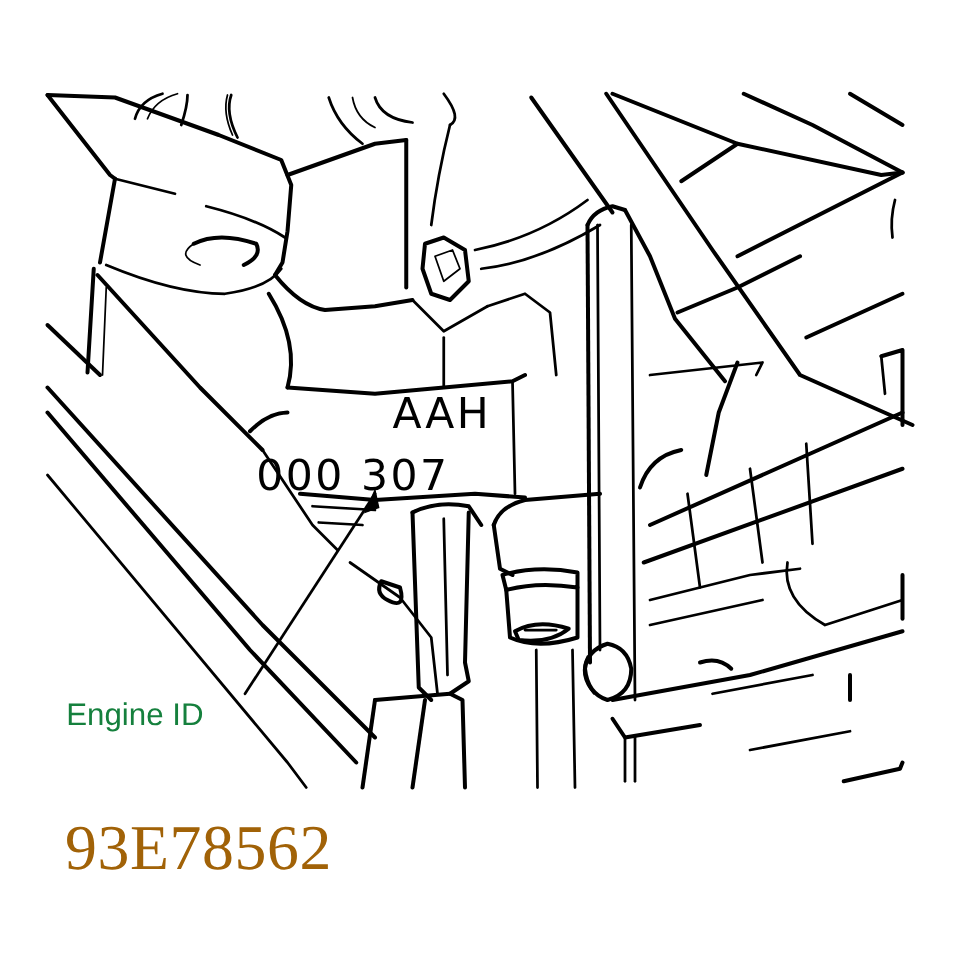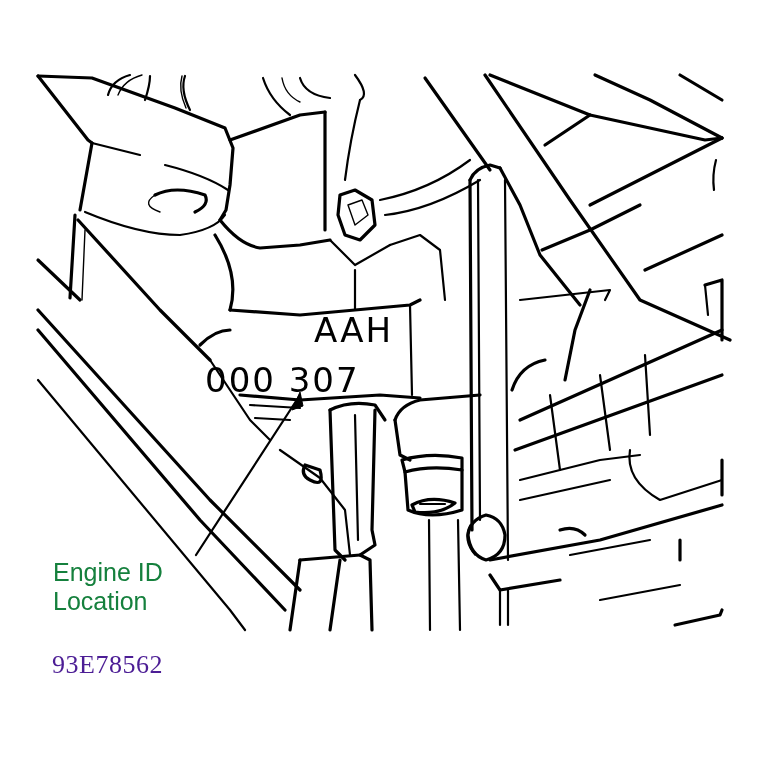--- a/index.html
+++ b/index.html
@@ -4,21 +4,21 @@
   <style>
     html, body { margin: 0; padding: 0; background: #ffffff; }
     body { width: 767px; height: 762px; position: relative; overflow: hidden; }
     #figure { position: absolute; left: 0; top: 0; width: 767px; height: 762px; }
     .ink { stroke: #000; fill: none; stroke-linecap: round; stroke-linejoin: round; }
     .w3 { stroke-width: 3.2; }
     .w2 { stroke-width: 2.2; }
     .w1 { stroke-width: 1.4; }
     .stamp { font-family: "DejaVu Sans", sans-serif; font-size: 34px; fill: #000; letter-spacing: 2px; }
     .label { position: absolute; font-family: "Liberation Sans", sans-serif; font-size: 25px; line-height: 29px; color: #15803d; }
-    .figcode { position: absolute; left: 52px; top: 650px; font-family: "Liberation Serif", serif; font-size: 26px; color: #4c1d95; letter-spacing: 0.5px; }
+    .figcode { position: absolute; left: 52px; top: 650px; font-family: "Liberation Serif", serif; font-size: 51px; color: #a16207; letter-spacing: 0.5px; }
   </style>
 </head>
 <body>
 
 <svg id="figure" viewBox="0 0 767 762" xmlns="http://www.w3.org/2000/svg">
 
   <g>
     <path class="ink w3" d="M38 76 L92 78 L175 108 L225 128 L233 148 L230 185 L226 210 L220 220"></path>
     <path class="ink w3" d="M38 76 L88 140 L92 143"></path>
     <path class="ink w3" d="M92 143 L80 210"></path>
@@ -154,16 +154,15 @@
   </g>
 
   <g>
     <path class="ink w2" d="M196 555 L300 395"></path>
     <path d="M300 392 L292 410 L303 406 Z" fill="#000" stroke="#000" stroke-width="1"></path>
   </g>
 </svg>
 
 <div class="label" style="left:53px; top:558px;">
   <div>Engine ID</div>
-  <div>Location</div>
 </div>
 
 <div class="figcode">93E78562</div>
 
 </body></html>

